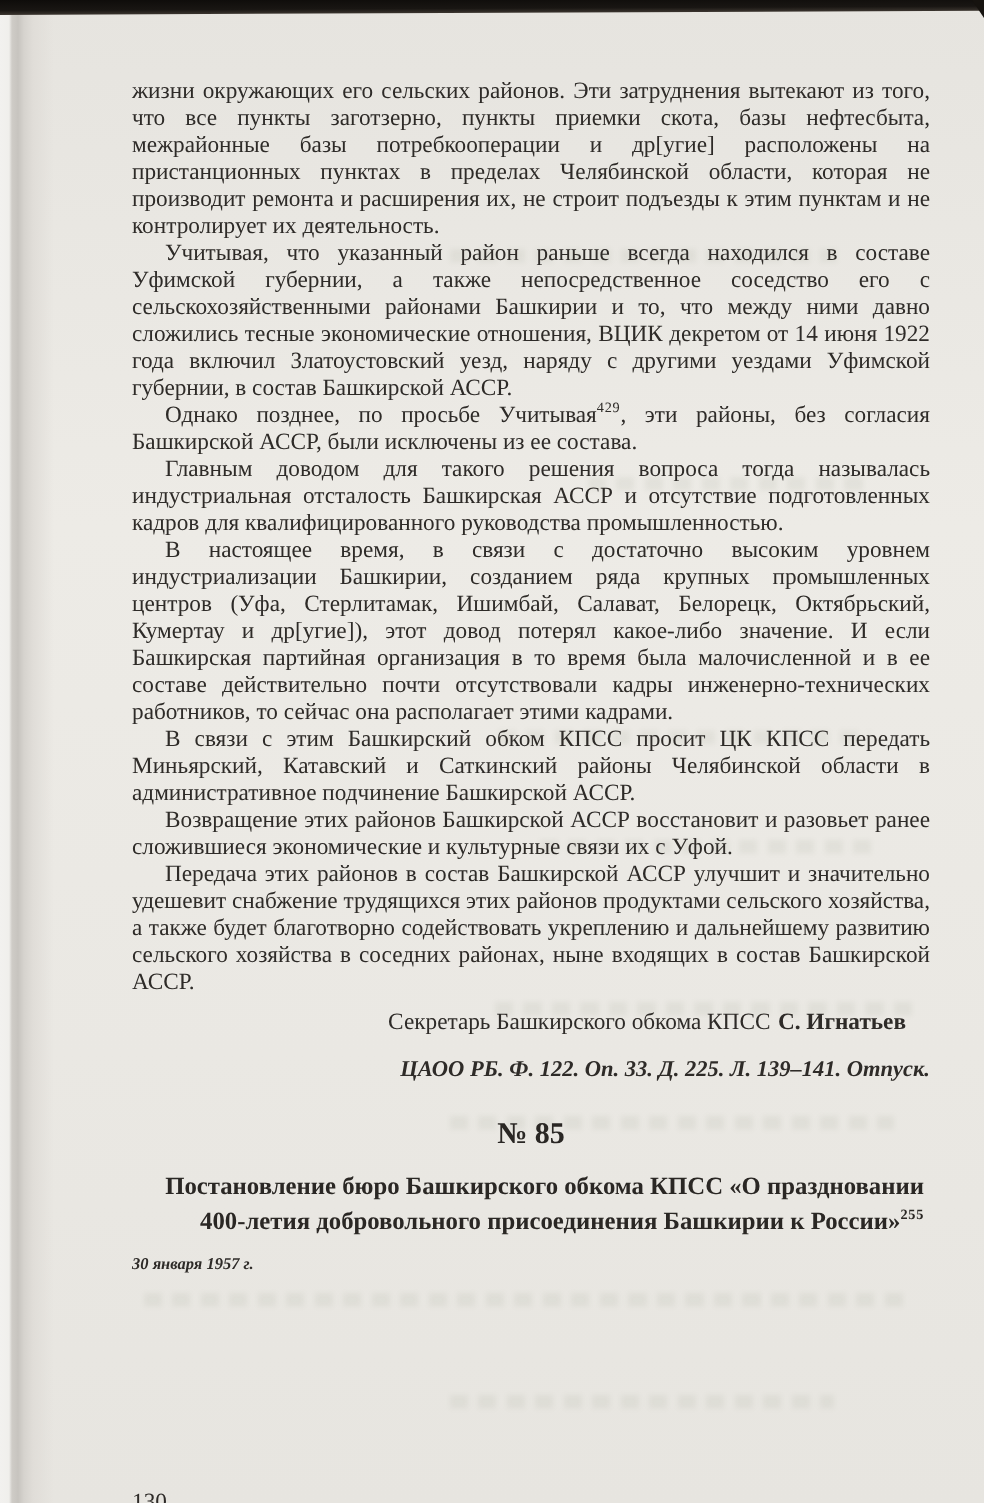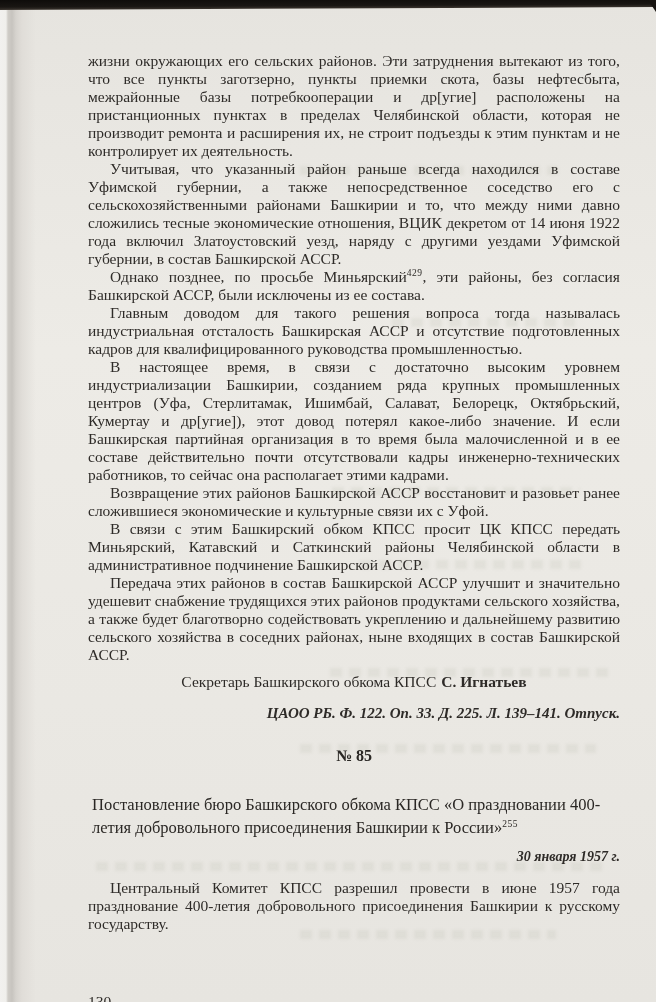--- a/index.html
+++ b/index.html
@@ -76,54 +76,53 @@
   .para.no-indent { text-indent: 0; }
   sup.fn {
     font-size: 9.5px;
     line-height: 0;
     vertical-align: super;
     letter-spacing: 0.5px;
   }
   .signature {
     margin: 9px 16px 0;
     text-indent: 0;
-    text-align: center;
+    text-align: right;
   }
   .signature .name { font-weight: bold; margin-left: 5px; }
   .archival {
     margin: 13px 0 0;
     padding-left: 30px;
     text-indent: 0;
     text-align: right;
     font-weight: bold;
     font-style: italic;
     font-size: 15px;
   }
   .doc-number {
     margin: 25px 0 0;
     text-align: center;
-    font-size: 16px;
+    font-size: 20px;
     font-weight: bold;
     color: #2a2724;
   }
   .doc-title {
-    margin: 28px auto 0;
+    margin: 14px auto 0;
     max-width: 524px;
-    text-align: left;
+    text-align: right;
     font-size: 16.5px;
     line-height: 23px;
-    font-weight: normal;
+    font-weight: bold;
     color: #2a2724;
   }
   .doc-date {
     margin: 9px 0 0;
-    text-align: right;
     font-weight: bold;
     font-style: italic;
-    font-size: 14px;
+    font-size: 11px;
   }
   .intro { margin-top: 13px; }
   .page-number {
     position: absolute;
     left: 88px;
     top: 993px;
     font-size: 15.5px;
     color: #2e2b28;
   }
 </style>
@@ -145,41 +144,40 @@
   <div class="bleed" style="left:300px; top:744px; width:296px;"></div>
   <div class="bleed" style="left:96px; top:862px; width:510px;"></div>
   <div class="bleed" style="left:300px; top:930px; width:256px;"></div>
 
   <div class="content">
 
     <p class="para no-indent">жизни окружающих его сельских районов. Эти затруднения вытекают из того, что все пункты заготзерно, пункты приемки скота, базы нефтесбыта, межрайонные базы потребкооперации и др[угие] расположены на пристанционных пунктах в пределах Челябинской области, которая не производит ремонта и расширения их, не строит подъезды к этим пунктам и не контролирует их деятельность.</p>
 
     <p class="para">Учитывая, что указанный район раньше всегда находился в составе Уфимской губернии, а также непосредственное соседство его с сельскохозяйственными районами Башкирии и то, что между ними давно сложились тесные экономические отношения, ВЦИК декретом от 14 июня 1922 года включил Златоустовский уезд, наряду с другими уездами Уфимской губернии, в состав Башкирской АССР.</p>
 
-    <p class="para"><span>Однако позднее, по просьбе Миньярский</span><sup class="fn">429</sup><span>, эти районы, без согласия Башкирской АССР, были исключены из ее состава.</span></p>
+    <p class="para"><span>Однако позднее, по просьбе Учитывая</span><sup class="fn">429</sup><span>, эти районы, без согласия Башкирской АССР, были исключены из ее состава.</span></p>
 
     <p class="para">Главным доводом для такого решения вопроса тогда называлась индустриальная отсталость Башкирская АССР и отсутствие подготовленных кадров для квалифицированного руководства промышленностью.</p>
 
     <p class="para">В настоящее время, в связи с достаточно высоким уровнем индустриализации Башкирии, созданием ряда крупных промышленных центров (Уфа, Стерлитамак, Ишимбай, Салават, Белорецк, Октябрьский, Кумертау и др[угие]), этот довод потерял какое-либо значение. И если Башкирская партийная организация в то время была малочисленной и в ее составе действительно почти отсутствовали кадры инженерно-технических работников, то сейчас она располагает этими кадрами.</p>
 
+    <p class="para">В связи с этим Башкирский обком КПСС просит ЦК КПСС передать Миньярский, Катавский и Саткинский районы Челябинской области в административное подчинение Башкирской АССР.</p>
+
     <p class="para">Возвращение этих районов Башкирской АССР восстановит и разовьет ранее сложившиеся экономические и культурные связи их с Уфой.</p>
-
-    <p class="para">В связи с этим Башкирский обком КПСС просит ЦК КПСС передать Миньярский, Катавский и Саткинский районы Челябинской области в административное подчинение Башкирской АССР.</p>
 
     <p class="para">Передача этих районов в состав Башкирской АССР улучшит и значительно удешевит снабжение трудящихся этих районов продуктами сельского хозяйства, а также будет благотворно содействовать укреплению и дальнейшему развитию сельского хозяйства в соседних районах, ныне входящих в состав Башкирской АССР.</p>
 
     <p class="signature"><span>Секретарь Башкирского обкома КПСС</span><span class="name">С. Игнатьев</span></p>
 
     <p class="archival">ЦАОО РБ. Ф. 122. Оп. 33. Д. 225. Л. 139–141. Отпуск.</p>
 
     <h3 class="doc-number">№ 85</h3>
 
     <h2 class="doc-title"><span>Постановление бюро Башкирского обкома КПСС «О праздновании 400-летия добровольного присоединения Башкирии к России»</span><sup class="fn">255</sup></h2>
 
     <p class="doc-date">30 января 1957 г.</p>
 
-    <p class="para intro">Центральный Комитет КПСС разрешил провести в июне 1957 года празднование 400-летия добровольного присоединения Башкирии к русскому государству.</p>
 
   </div>
 
   <div class="page-number">130</div>
 
 </div>
 
 </body></html>

